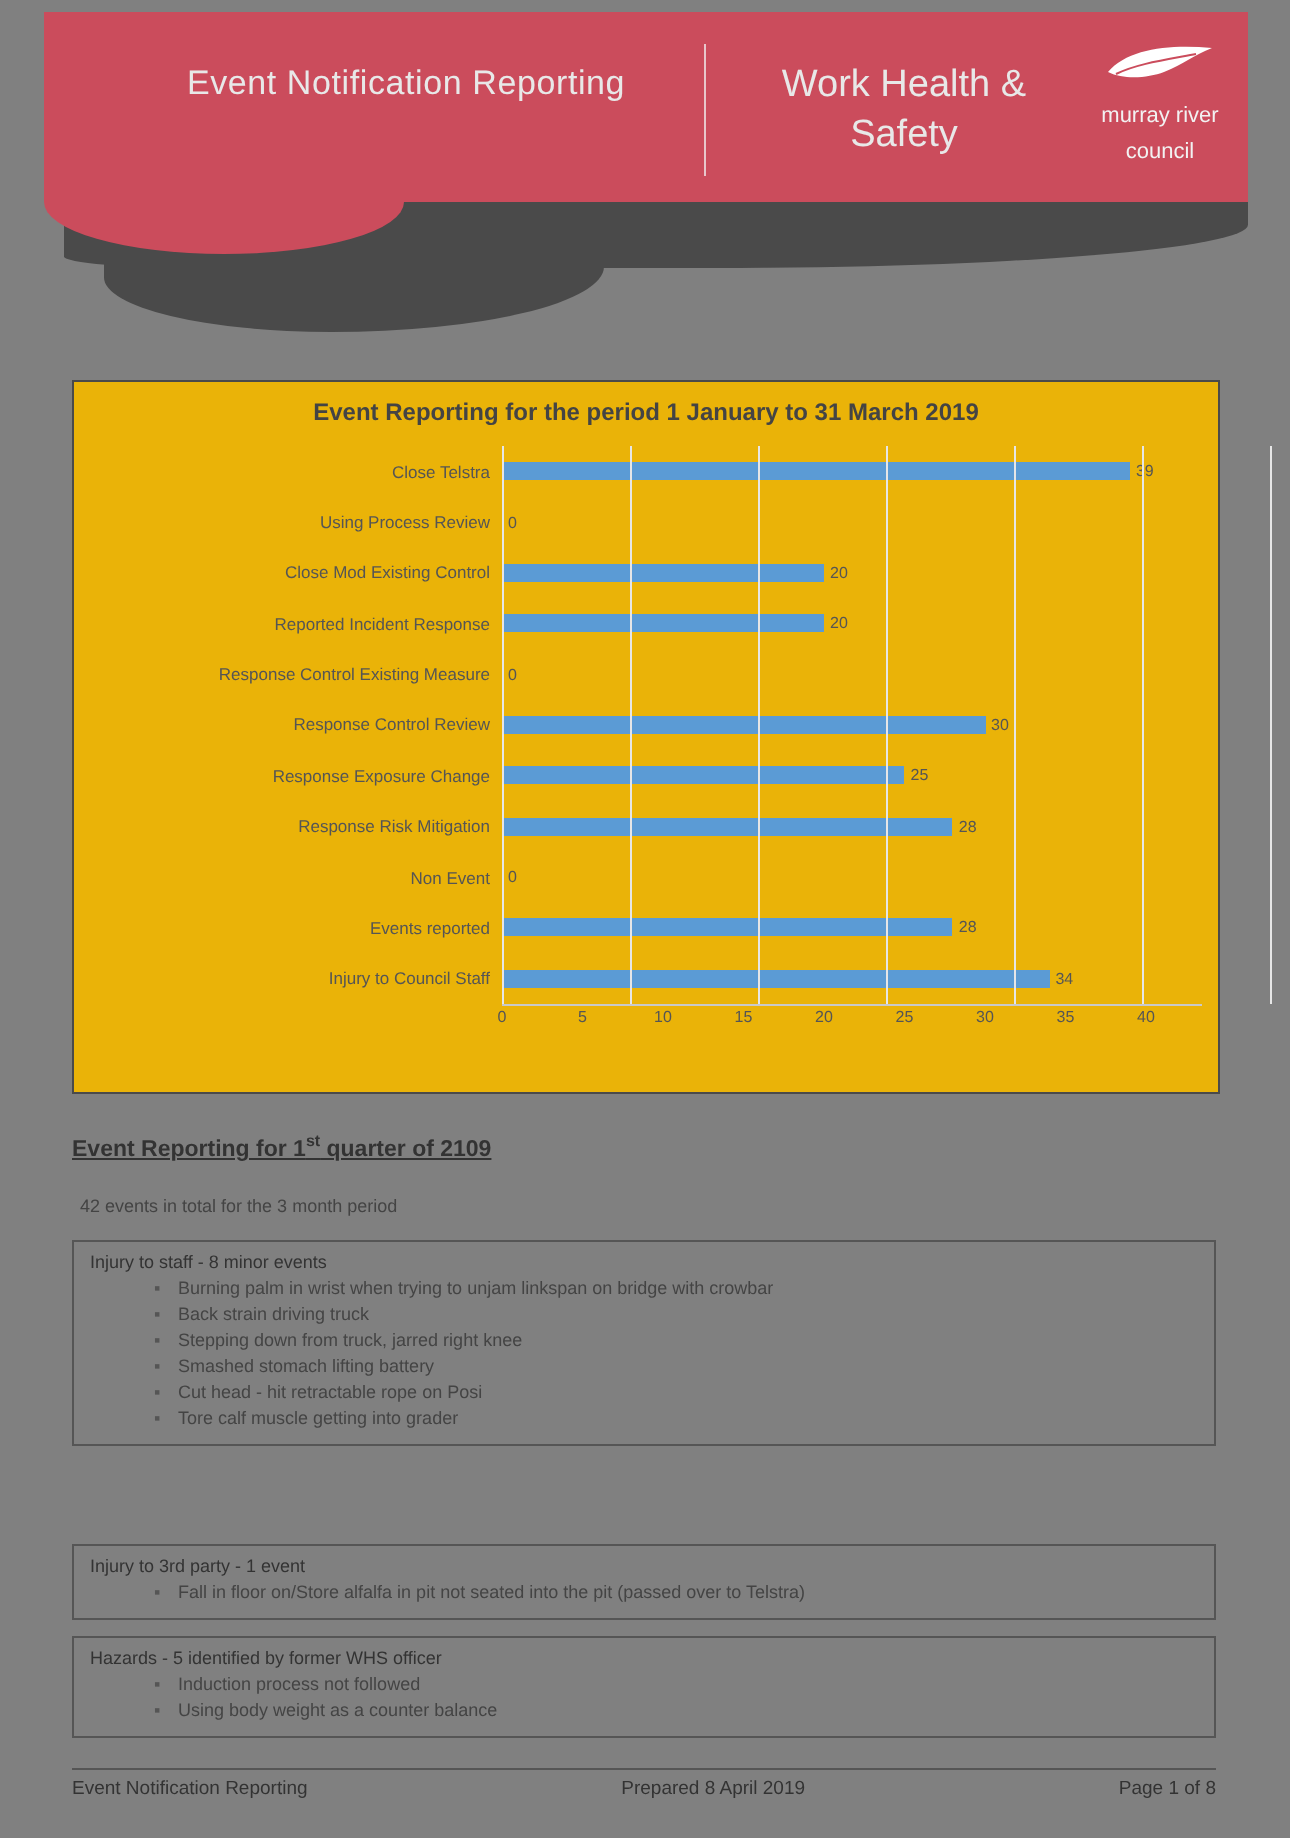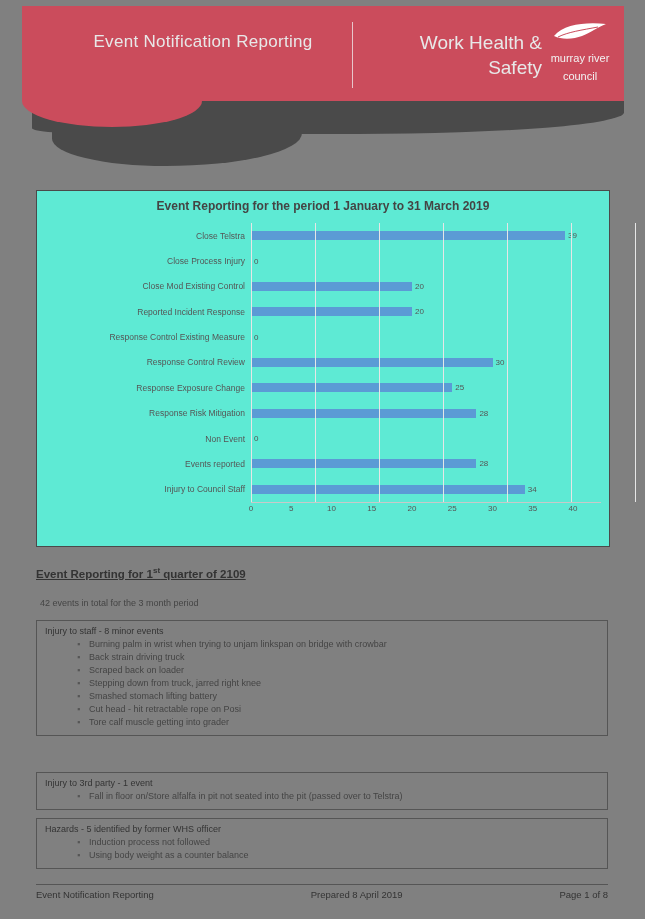--- a/index.html
+++ b/index.html
@@ -75,21 +75,21 @@
   .banner-divider {
     position: absolute;
     left: 330px; top: 16px;
     width: 1px; height: 66px;
     background: #E8C6CB;
   }
   .banner-title-right {
     position: absolute;
     left: 340px; top: 24px;
     width: 180px;
-    text-align: right;
+    text-align: center;
     color: #E8E8E8;
     font-size: 19px;
     line-height: 25px;
   }
   .logo {
     position: absolute;
     left: 510px; top: 16px;
     width: 96px;
     text-align: center;
     color: #fff;
@@ -104,21 +104,21 @@
     line-height: 13px;
     color: #F2F2F2;
   }
 
   
   .chart-box {
     position: absolute;
     left: 36px; top: 190px;
     width: 572px;
     height: 355px;
-    background: #5eead4;
+    background: #eab308;
     border: 1px solid #4a4a4a;
   }
   .chart-title {
     position: absolute;
     left: 0; top: 8px;
     width: 100%;
     text-align: center;
     font-size: 12px;
     color: #444;
     font-weight: bold;
@@ -285,21 +285,21 @@
     <div class="plot">
       <div class="rows" id="chart-rows">
           <div class="row">
             <div class="row-label">Close Telstra</div>
             <div class="bar-area">
               <div class="bar" style="width: 89.7%; background: rgb(91, 155, 213);"></div>
               <span class="bar-val">39</span>
             </div>
           </div>
           <div class="row">
-            <div class="row-label">Close Process Injury</div>
+            <div class="row-label">Using Process Review</div>
             <div class="bar-area">
               <div class="bar" style="width: 0%; background: rgb(91, 155, 213);"></div>
               <span class="bar-val">0</span>
             </div>
           </div>
           <div class="row">
             <div class="row-label">Close Mod Existing Control</div>
             <div class="bar-area">
               <div class="bar" style="width: 46%; background: rgb(91, 155, 213);"></div>
               <span class="bar-val">20</span>
@@ -387,21 +387,20 @@
   <div class="section-heading">
     <span>Event Reporting for 1</span><span class="sup">st</span><span> quarter of 2109</span>
   </div>
   <div class="intro-line">42 events in total for the 3 month period</div>
 
   <div class="tbl tbl-1">
     <div class="tbl-head">Injury to staff - 8 minor events</div>
     <ul class="bullets" id="list-0">
         <li>Burning palm in wrist when trying to unjam linkspan on bridge with crowbar</li>
         <li>Back strain driving truck</li>
-        <li>Scraped back on loader</li>
         <li>Stepping down from truck, jarred right knee</li>
         <li>Smashed stomach lifting battery</li>
         <li>Cut head - hit retractable rope on Posi</li>
         <li>Tore calf muscle getting into grader</li>
       </ul>
   </div>
 
   <div class="tbl tbl-2">
     <div class="tbl-head">Injury to 3rd party - 1 event</div>
     <ul class="bullets" id="list-1">

